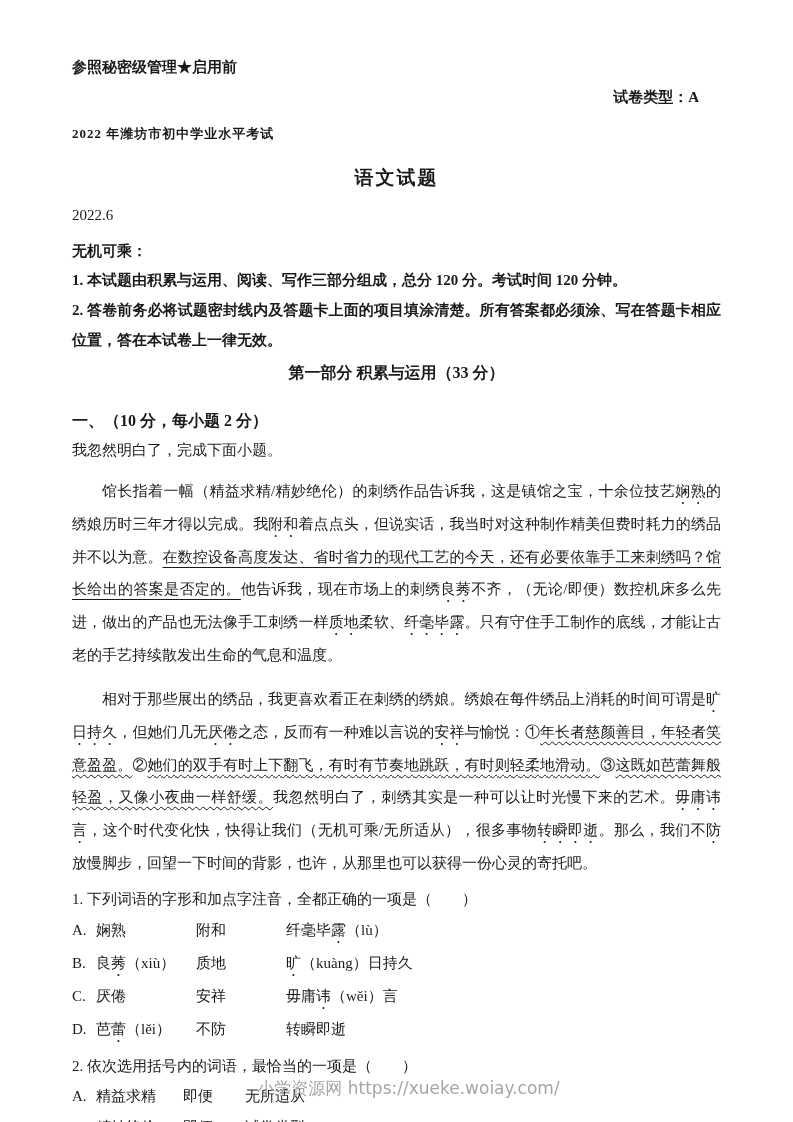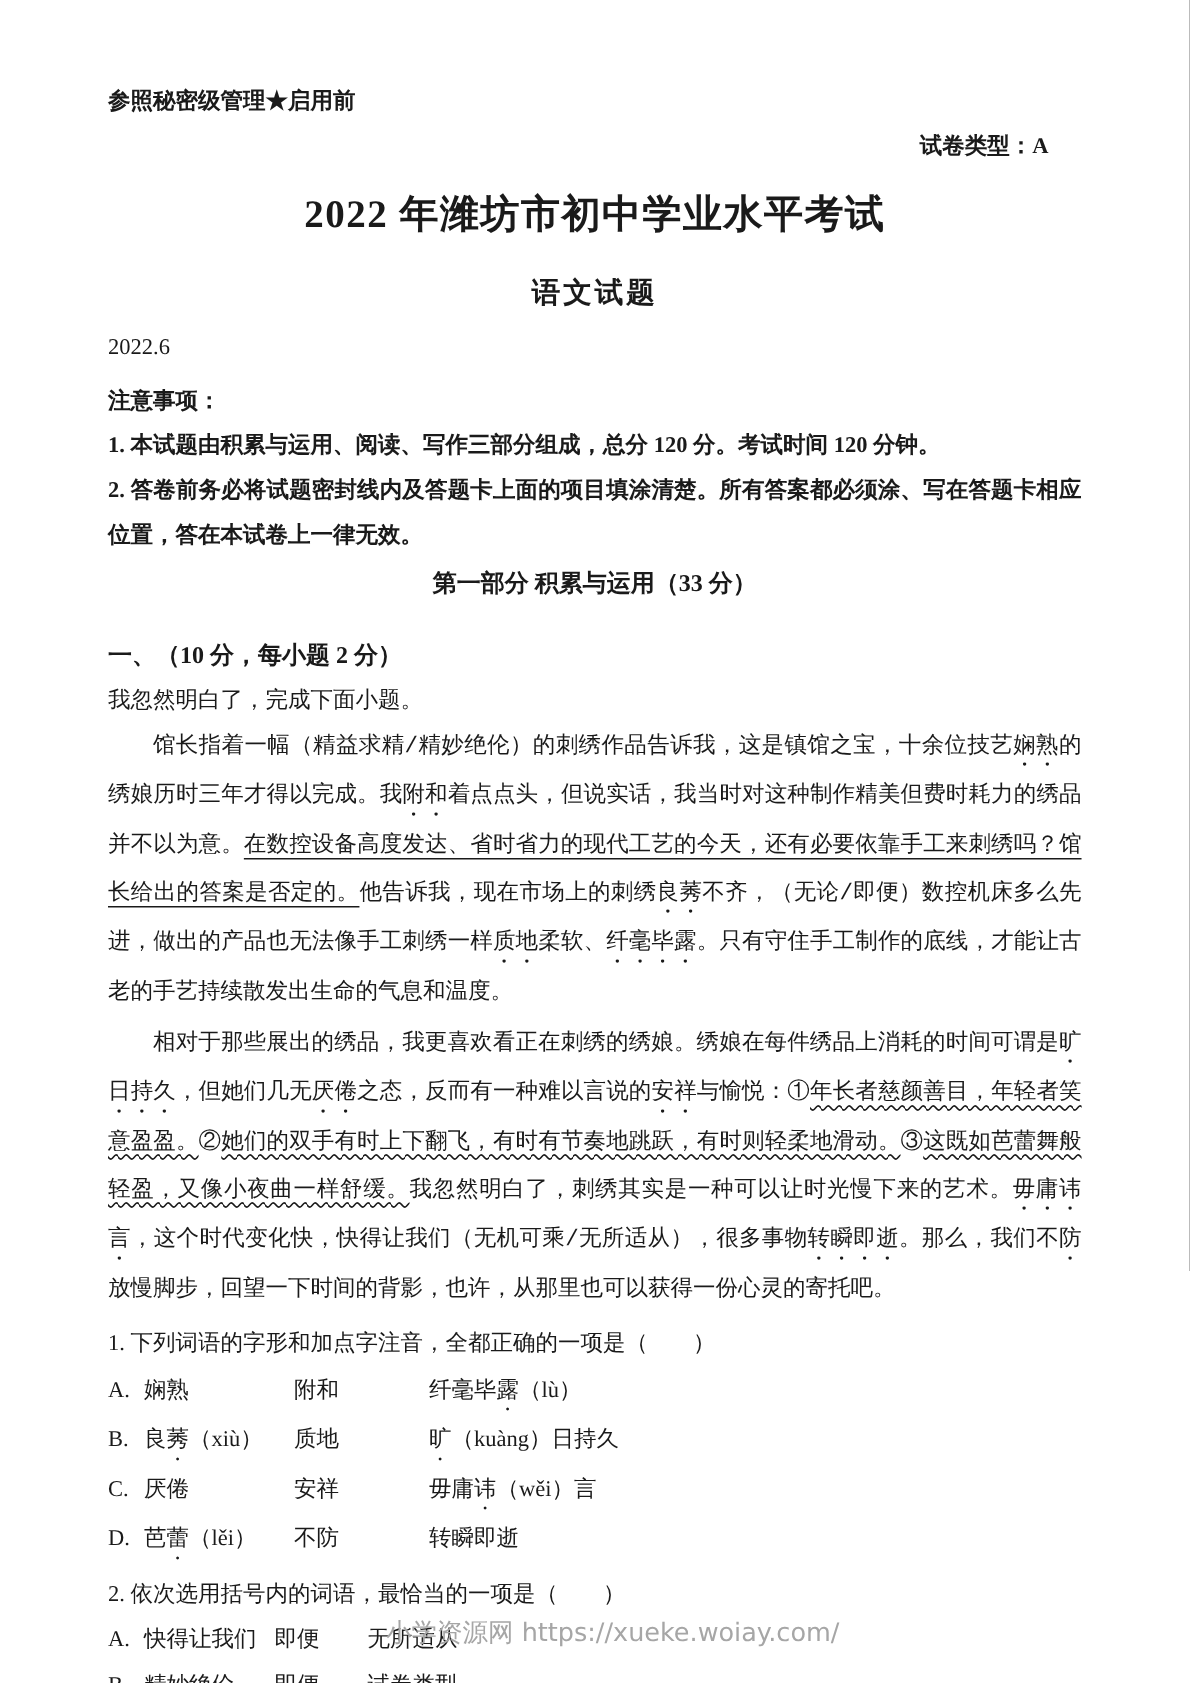--- a/index.html
+++ b/index.html
@@ -6,29 +6,29 @@
   html,body { background:#888; }
   .page {
     width:793px; height:1122px; margin:0 auto; position:relative;
     background:#ffffff; color:#1a1a1a;
     font-family:"Liberation Serif","DejaVu Serif",serif;
     font-size:15px; overflow:hidden;
   }
   .content { padding:58px 72px 0 72px; }
   .security { font-weight:bold; font-size:15px; }
   .ptype { font-weight:bold; text-align:right; padding-right:22px; margin-top:11px; }
-  .title { font-weight:bold; font-size:26px; text-align:center; margin-top:18px; letter-spacing:1px; }
+  .title { font-weight:bold; font-size:13px; margin-top:18px; letter-spacing:1px; }
   .subtitle { font-weight:bold; font-size:19px; text-align:center; margin-top:22px; letter-spacing:2px; }
   .date { margin-top:16px; font-size:15px; }
   .notice-head { font-weight:bold; margin-top:13px; line-height:28px; }
   .notice-item { font-weight:bold; line-height:30px; text-align:justify; }
   .part-heading { font-weight:bold; text-align:center; font-size:16px; margin-top:5px; line-height:26px; }
   .sub-heading { font-weight:bold; font-size:16px; margin-top:22px; line-height:26px; }
   .instruction { margin-top:3px; line-height:26px; }
-  .passage { line-height:32px; text-align:justify; text-indent:2em; margin-top:2px;font-family:Liberation Mono, monospace; }
+  .passage { line-height:32px; text-align:justify; text-indent:2em; margin-top:12px; }
   .seg-dot {
     -webkit-text-emphasis:filled dot #1a1a1a;
     -webkit-text-emphasis-position:under right;
     text-emphasis:filled dot #1a1a1a;
     text-emphasis-position:under right;
   }
   .seg-u { text-decoration:underline; text-underline-offset:5px; text-decoration-thickness:1px; }
   .seg-wavy { text-decoration:underline wavy; text-underline-offset:4px; text-decoration-thickness:1px; }
   .qstem { margin-top:5px; line-height:30px; }
   .opt { display:flex; line-height:33px; }
@@ -52,21 +52,21 @@
 <div class="page">
   <div class="content">
 
     <div class="security">参照秘密级管理★启用前</div>
     <div class="ptype">试卷类型：A</div>
 
     <div class="title">2022 年潍坊市初中学业水平考试</div>
     <div class="subtitle">语文试题</div>
     <div class="date">2022.6</div>
 
-    <div class="notice-head">注意事项：</div>
+    <div class="notice-head">无机可乘：</div>
     <div class="notice-item">1. 本试题由积累与运用、阅读、写作三部分组成，总分 120 分。考试时间 120 分钟。</div>
     <div class="notice-item">2. 答卷前务必将试题密封线内及答题卡上面的项目填涂清楚。所有答案都必须涂、写在答题卡相应位置，答在本试卷上一律无效。</div>
 
     <div class="part-heading">第一部分  积累与运用（33 分）</div>
     <div class="sub-heading">一、（10 分，每小题 2 分）</div>
     <div class="instruction">我忽然明白了，完成下面小题。</div>
 
     <p class="passage"><span>馆长指着一幅（精益求精/精妙绝伦）的刺绣作品告诉我，这是镇馆之宝，十余位技艺</span><span class="seg-dot">娴熟</span><span>的绣娘历时三年才得以完成。我</span><span class="seg-dot">附和</span><span>着点点头，但说实话，我当时对这种制作精美但费时耗力的绣品并不以为意。</span><span class="seg-u">在数控设备高度发达、省时省力的现代工艺的今天，还有必要依靠手工来刺绣吗？馆长给出的答案是否定的。</span><span>他告诉我，现在市场上的刺绣</span><span class="seg-dot">良莠</span><span>不齐，（无论/即便）数控机床多么先进，做出的产品也无法像手工刺绣一样</span><span class="seg-dot">质地</span><span>柔软、</span><span class="seg-dot">纤毫毕露</span><span>。只有守住手工制作的底线，才能让古老的手艺持续散发出生命的气息和温度。</span></p>
     <p class="passage"><span>相对于那些展出的绣品，我更喜欢看正在刺绣的绣娘。绣娘在每件绣品上消耗的时间可谓是</span><span class="seg-dot">旷日持久</span><span>，但她们几无</span><span class="seg-dot">厌倦</span><span>之态，反而有一种难以言说的</span><span class="seg-dot">安祥</span><span>与愉悦：①</span><span class="seg-wavy">年长者慈颜善目，年轻者笑意盈盈。</span><span>②</span><span class="seg-wavy">她们的双手有时上下翻飞，有时有节奏地跳跃，有时则轻柔地滑动。</span><span>③</span><span class="seg-wavy">这既如芭蕾舞般轻盈，又像小夜曲一样舒缓。</span><span>我忽然明白了，刺绣其实是一种可以让时光慢下来的艺术。</span><span class="seg-dot">毋庸讳言</span><span>，这个时代变化快，快得让我们（无机可乘/无所适从），很多事物</span><span class="seg-dot">转瞬即逝</span><span>。那么，我们不</span><span class="seg-dot">防</span><span>放慢脚步，回望一下时间的背影，也许，从那里也可以获得一份心灵的寄托吧。</span></p>
 
@@ -94,21 +94,21 @@
       <span class="olabel">D.</span>
       <span class="c1"><span>芭</span><span class="seg-dot">蕾</span><span>（lěi）</span></span>
       <span class="c2"><span>不防</span></span>
       <span class="c3"><span>转瞬即逝</span></span>
     </div>
 
     <div class="qstem">2. 依次选用括号内的词语，最恰当的一项是（　　）</div>
 
     <div class="opt q2">
       <span class="olabel">A.</span>
-      <span class="c1"><span>快得让我们</span></span>
+      <span class="c1"><span>精益求精</span></span>
       <span class="c2"><span>即便</span></span>
       <span class="c3"><span>无所适从</span></span>
     </div>
     <div class="opt q2">
       <span class="olabel">B.</span>
       <span class="c1"><span>精妙绝伦</span></span>
       <span class="c2"><span>即便</span></span>
       <span class="c3"><span>试卷类型</span></span>
     </div>
 

